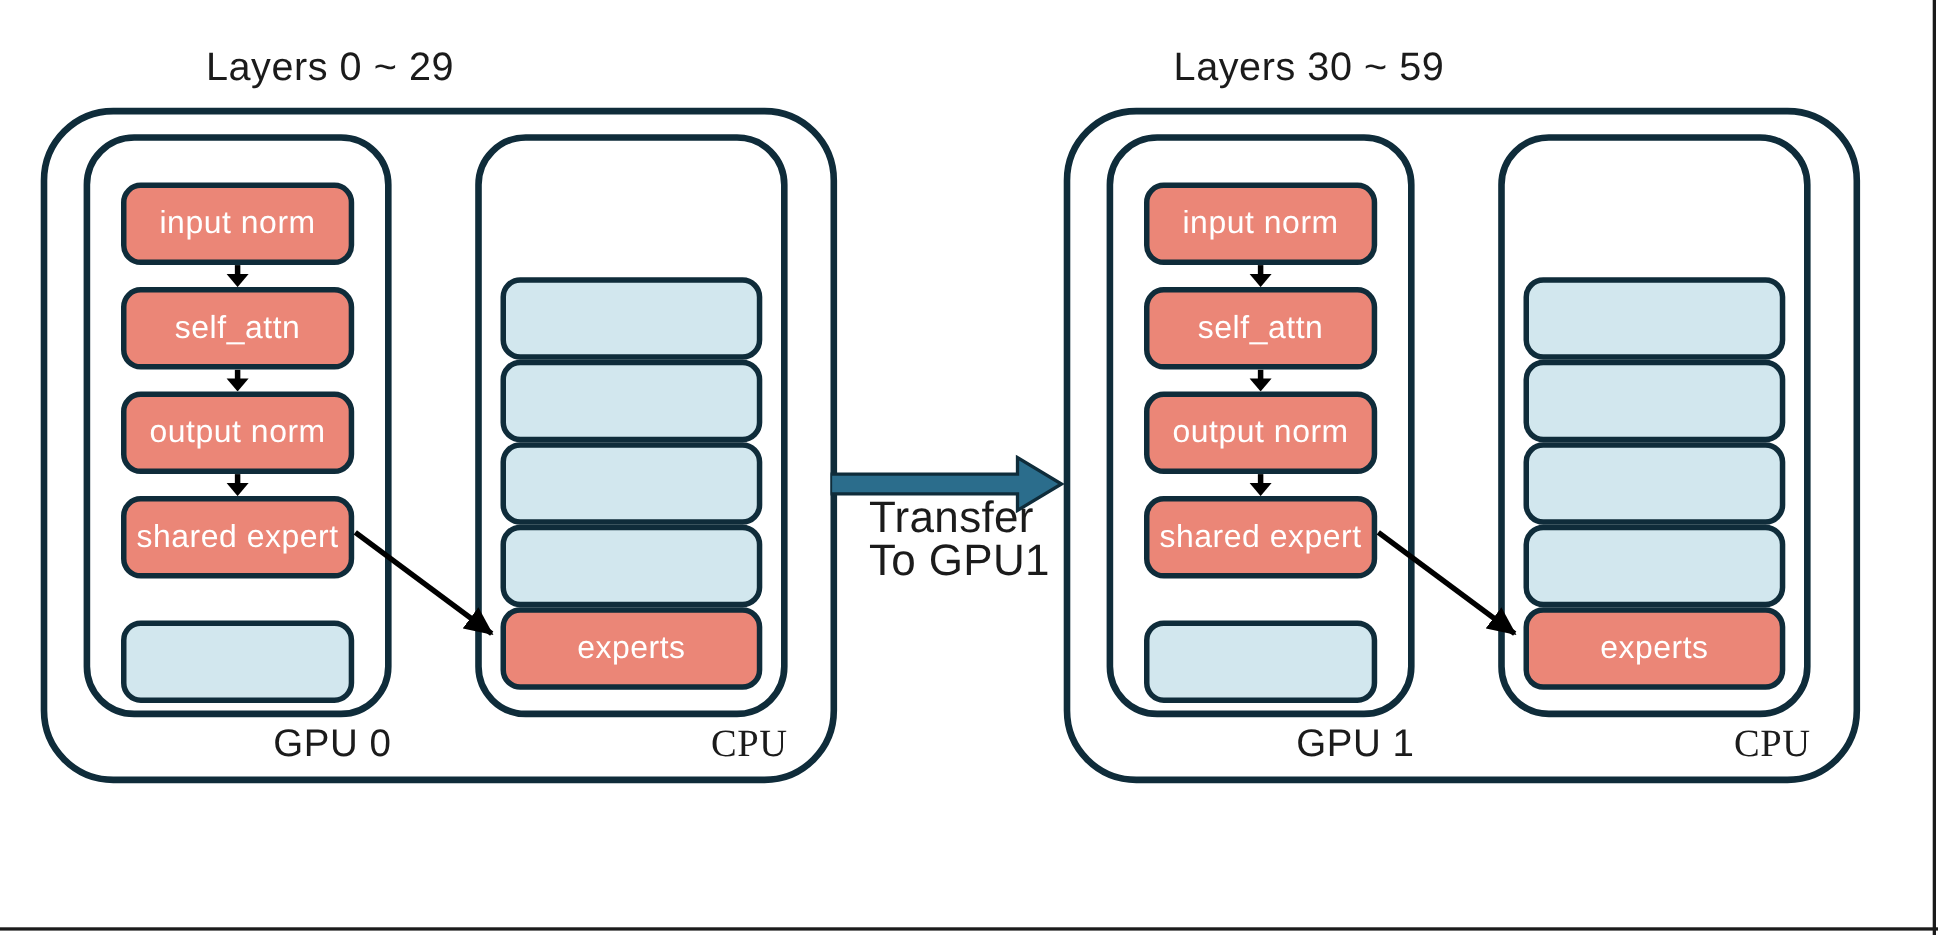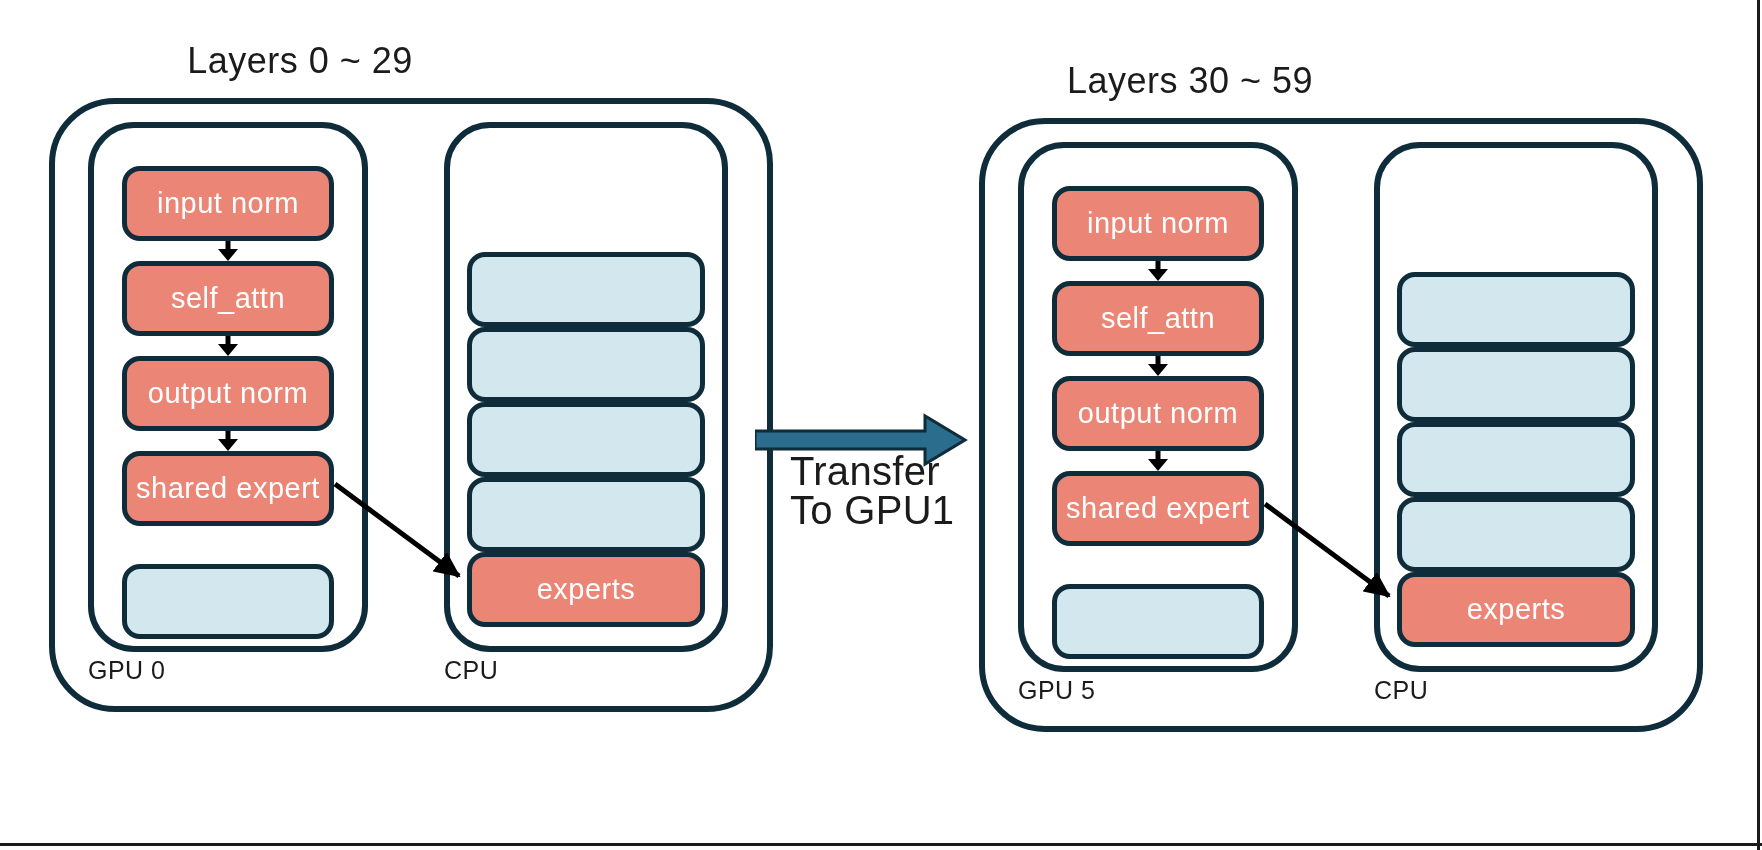--- a/index.html
+++ b/index.html
@@ -3,30 +3,30 @@
 <meta charset="utf-8">
 <style>
   html,body{margin:0;padding:0;background:#ffffff;}
   .canvas{
     position:relative;width:1762px;height:850px;background:#ffffff;overflow:hidden;
     font-family:"Liberation Sans",sans-serif;
   }
   
   .group{position:absolute;top:40px;width:724px;height:680px;}
   .group.g0{left:33px;}
-  .group.g1{left:963px;margin-top:20px;}
+  .group.g1{left:963px;}
   .group-title{
     position:absolute;top:0;left:0;width:100%;margin:0;
     text-align:center;font-size:36px;font-weight:500;color:var(--label-text,#1b1b1b);
     letter-spacing:.5px;box-sizing:border-box;
   }
   .g0 .group-title{padding-right:190px;}
   .g1 .group-title{padding-right:270px;}
   .outer-box{
-    position:absolute;top:58px;left:16px;width:724px;height:614px;box-sizing:border-box;
+    position:absolute;top:58px;left:4px;width:724px;height:614px;box-sizing:border-box;
     border:6px solid var(--outline,#0F2C3A);border-radius:66px;background:#fff;
   }
   .device{
     position:absolute;top:18px;height:530px;box-sizing:border-box;
     border:6px solid var(--outline,#0F2C3A);border-radius:46px;background:#fff;
     display:flex;flex-direction:column;align-items:center;
   }
   .device.gpu{left:33px;width:280px;padding-top:38px;}
   .device.cpu{left:389px;width:284px;padding:38px 0 19px 0;justify-content:flex-end;}
   .module{
@@ -35,25 +35,25 @@
     font-size:29px;letter-spacing:.5px;color:var(--module-text,#ffffff);
   }
   .gpu .module{width:212px;}
   .cpu .module{width:238px;}
   .module.filled{background:var(--module-fill,#EB8677);}
   .module.empty{background:var(--slot-fill,#D2E7EE);}
   .down-arrow{flex:0 0 20px;height:20px;width:26px;}
   .down-arrow rect,.down-arrow polygon{fill:var(--flow-arrow,#000);}
   .gpu-spacer{flex:0 0 38px;height:38px;width:10px;}
   .device-label{
-    position:absolute;top:552px;text-align:left;font-size:25px;
+    position:absolute;top:552px;text-align:right;font-size:35px;
     color:var(--label-text,#1b1b1b);letter-spacing:.5px;
   }
   .gpu-label{left:33px;width:280px;}
-  .cpu-label{left:389px;width:284px;}
+  .cpu-label{left:389px;width:284px;font-family:Liberation Serif, serif;}
   .offload-arrow{position:absolute;left:0;top:0;width:712px;height:602px;pointer-events:none;}
   .offload-arrow line{stroke:var(--flow-arrow,#000);stroke-width:5;}
   .offload-arrow path{fill:var(--flow-arrow,#000);}
   
   .transfer-arrow{position:absolute;left:755px;top:412px;width:214px;height:56px;}
   .transfer-arrow polygon{
     fill:var(--transfer-fill,#2B6D8C);stroke:var(--outline,#0F2C3A);
     stroke-width:3;stroke-linejoin:miter;
   }
   .transfer-label{
@@ -142,21 +142,21 @@
       </div>
 
       <div class="device cpu">
         <div class="module empty"></div>
         <div class="module empty"></div>
         <div class="module empty"></div>
         <div class="module empty"></div>
         <div class="module filled">experts</div>
       </div>
 
-      <div class="device-label gpu-label">GPU 5</div>
+      <div class="device-label gpu-label">GPU 1</div>
       <div class="device-label cpu-label">CPU</div>
 
       <svg class="offload-arrow" viewBox="0 0 712 602">
         <defs>
           <marker id="ah1" markerWidth="26" markerHeight="24" refX="24" refY="12" orient="auto" markerUnits="userSpaceOnUse">
             <path d="M0,0 L26,12 L0,24 z"></path>
           </marker>
         </defs>
         <line x1="280" y1="380" x2="404" y2="472" marker-end="url(#ah1)"></line>
       </svg>

